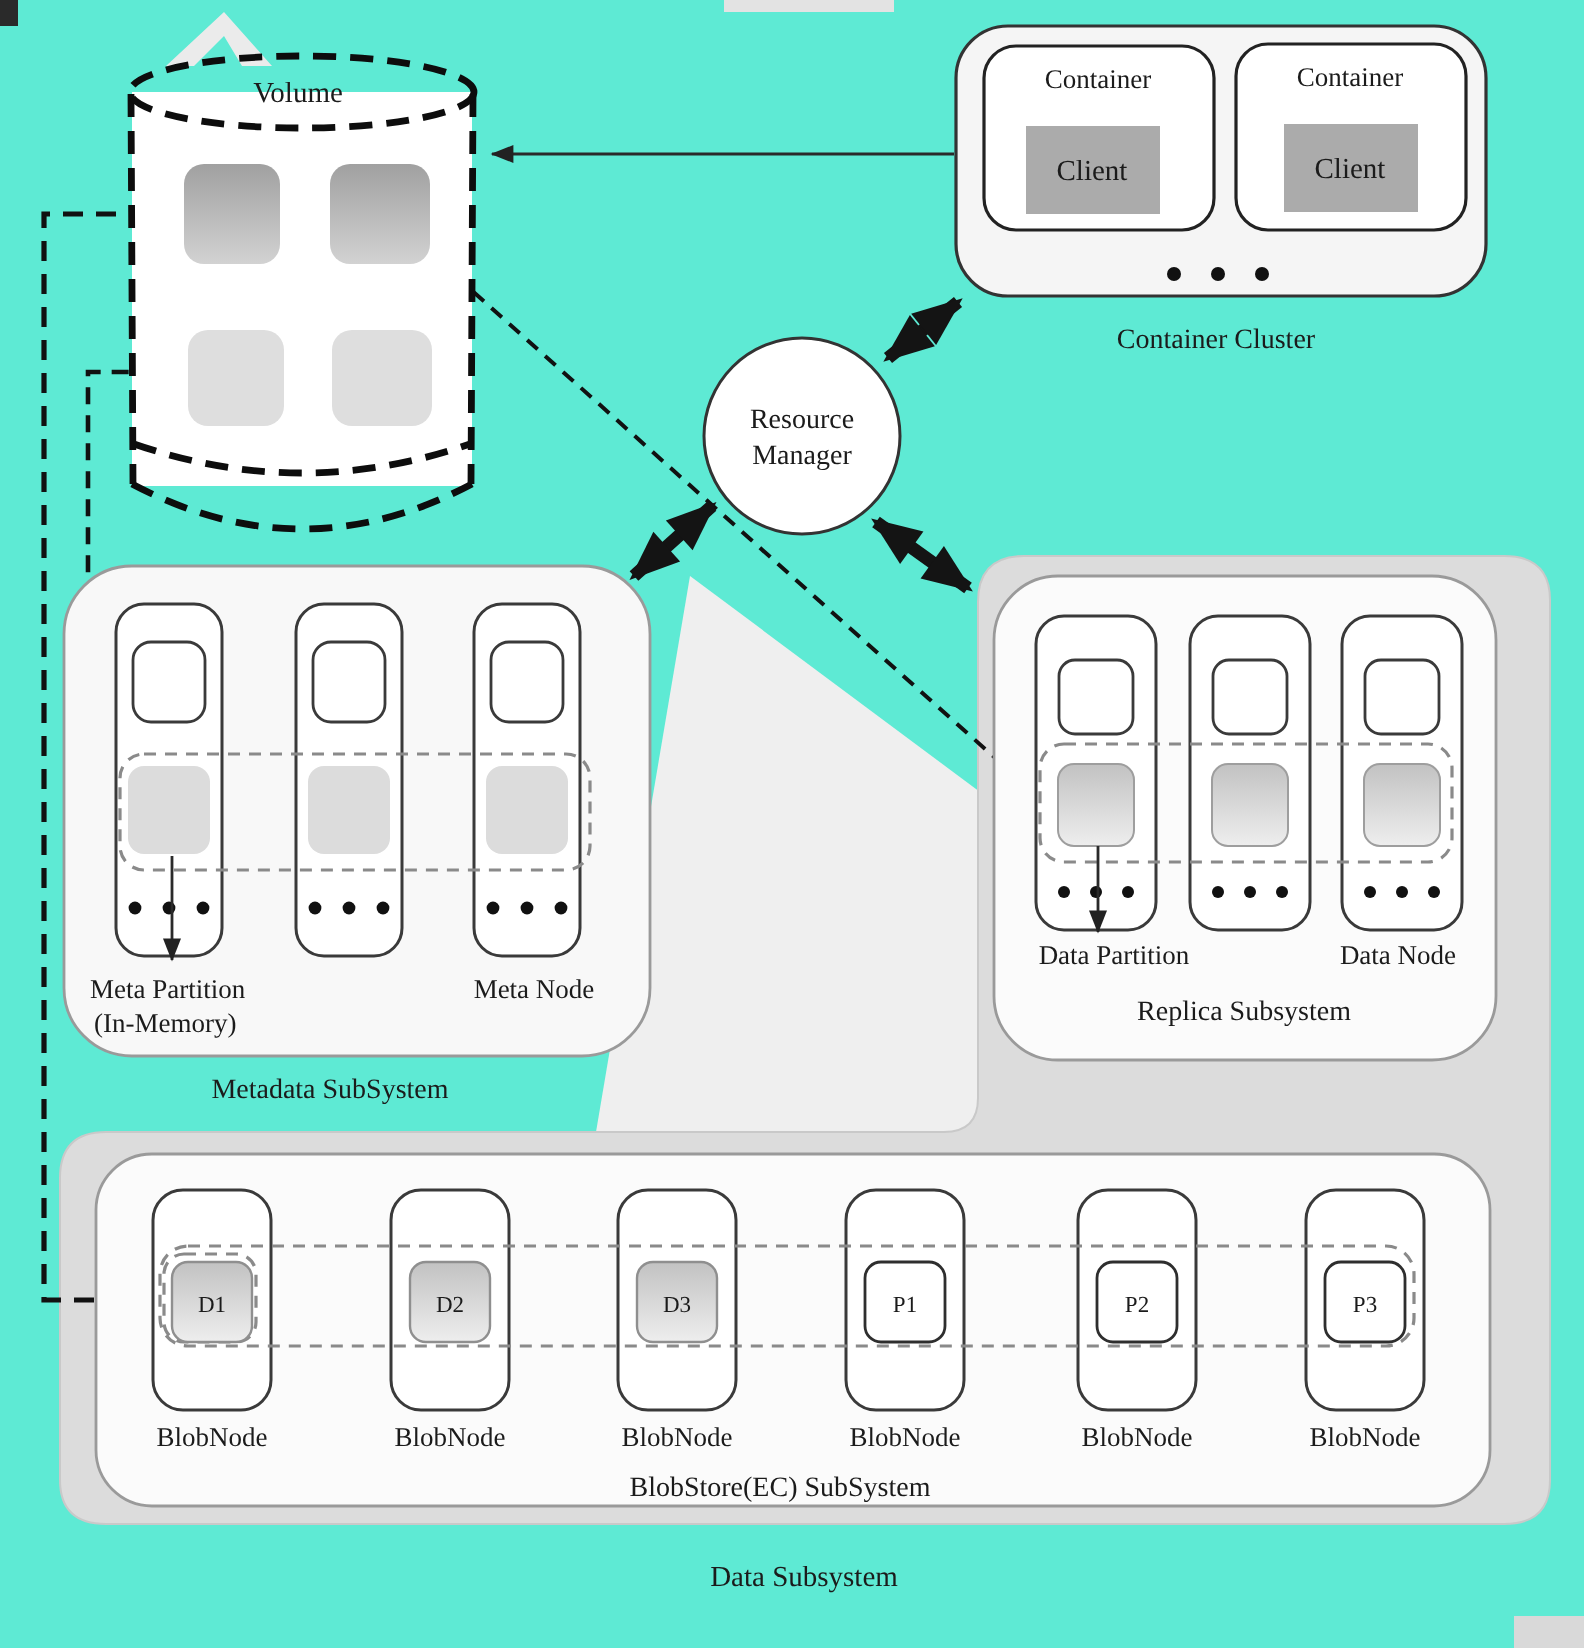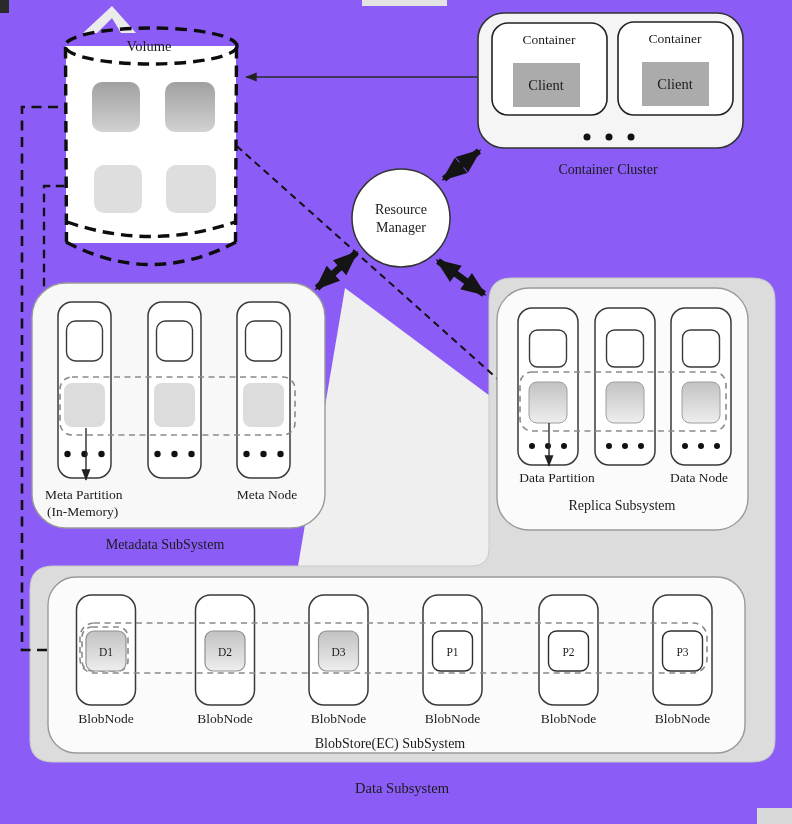--- a/index.html
+++ b/index.html
@@ -1,16 +1,16 @@
 <!DOCTYPE html>
 <html><head>
 <meta charset="utf-8">
 <style>
   html,body { margin:0; padding:0; background:#ffffff; }
-  .stage { width:792px; height:824px; position:relative; background:#8b5cf6; overflow:hidden; }
+  .stage { width:792px; height:824px; position:relative; background:#5eead4; overflow:hidden; }
   svg { display:block; }
   .t  { font-family:"Liberation Serif","DejaVu Serif",serif; fill:#1b1b1b; }
   .s14  { font-size:14px; }
   .s145 { font-size:14.5px; }
   .s135 { font-size:13.5px; }
   .s115 { font-size:11.5px; }
   .mid  { text-anchor:middle; }
   .nodebox  { fill:#ffffff; stroke:#3a3a3a; stroke-width:1.5; }
   .smallsq  { fill:#ffffff; stroke:#3a3a3a; stroke-width:1.4; }
   .dband    { fill:none; stroke:#8a8a8a; stroke-width:1.6; stroke-dasharray:6 4.5; }

